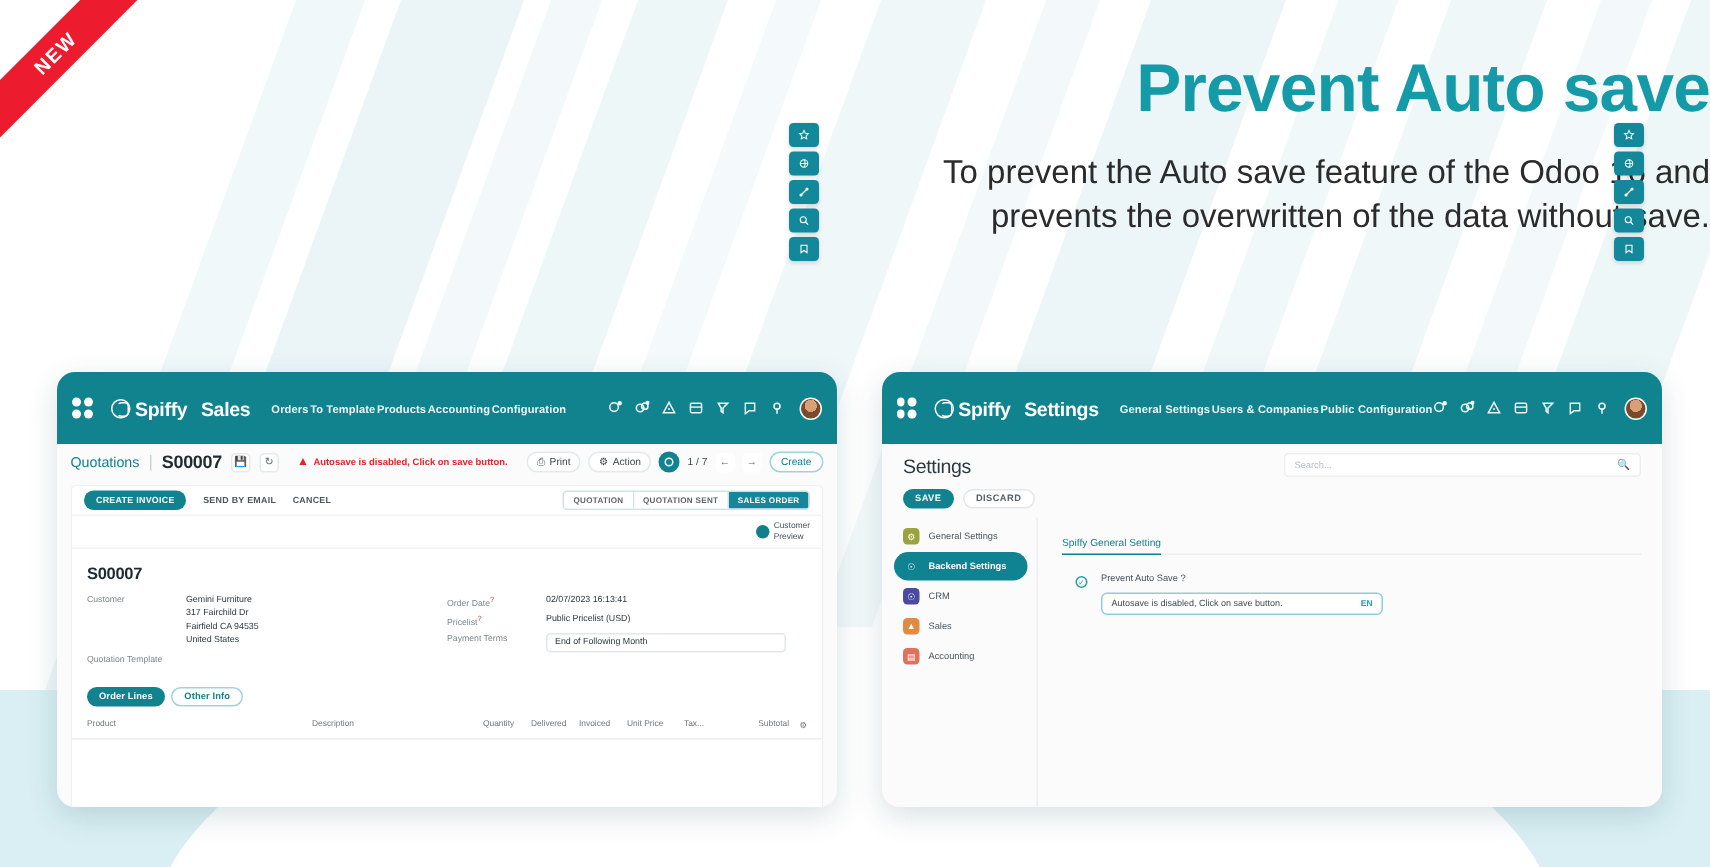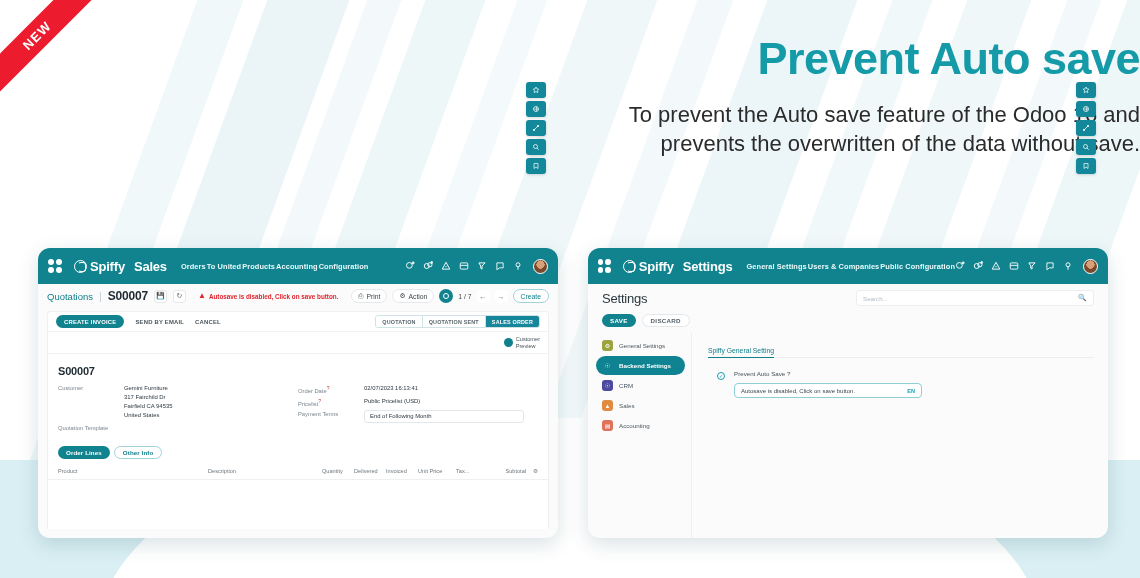--- a/index.html
+++ b/index.html
@@ -50,21 +50,21 @@
   .shot {
     position:absolute; top:248px; border-radius:12px;
     background:#fbfbfb; box-shadow:0 6px 20px rgba(20,70,90,.16);
     overflow:hidden; z-index:20;
   }
   .shot.left  { left:38px;  width:520px; height:290px; }
   .shot.right { left:588px; width:520px; height:290px; }
 
   
   .navbar {
-    height:36px; background:#10838f; display:flex; align-items:center;
+    height:48px; background:#10838f; display:flex; align-items:center;
     padding:0 10px; gap:0px;
   }
   .nv-grid { width:14px; height:14px; display:grid; grid-template-columns:1fr 1fr;
              gap:2px; margin-right:12px; }
   .nv-grid span { background:#fff; border-radius:50%; }
   .nv-brand { display:flex; align-items:center; gap:3px; margin-right:9px; }
   .nv-logo {
     width:13px; height:13px; border-radius:50%; border:1.4px solid #fff; position:relative;
   }
   .nv-logo:after{
@@ -262,21 +262,21 @@
         <span></span>
         <span></span>
       </div>
     <div class="nv-brand">
       <div class="nv-logo"></div>
       <div class="nv-brandtxt">Spiffy</div>
     </div>
     <div class="nv-app">Sales</div>
     <div class="nv-menu">
       <span>Orders</span>
-      <span>To United</span>
+      <span>To Template</span>
       <span>Products</span>
       <span>Accounting</span>
       <span>Configuration</span>
     </div>
     <div class="nv-right">
       <span class="nv-ic">
           <svg viewBox="0 0 16 16" fill="none" stroke="#fff" stroke-width="1.6">
             <circle cx="7" cy="7" r="4.6"></circle>
             <circle cx="13" cy="3" r="1.6" fill="#fff"></circle>
           </svg>

